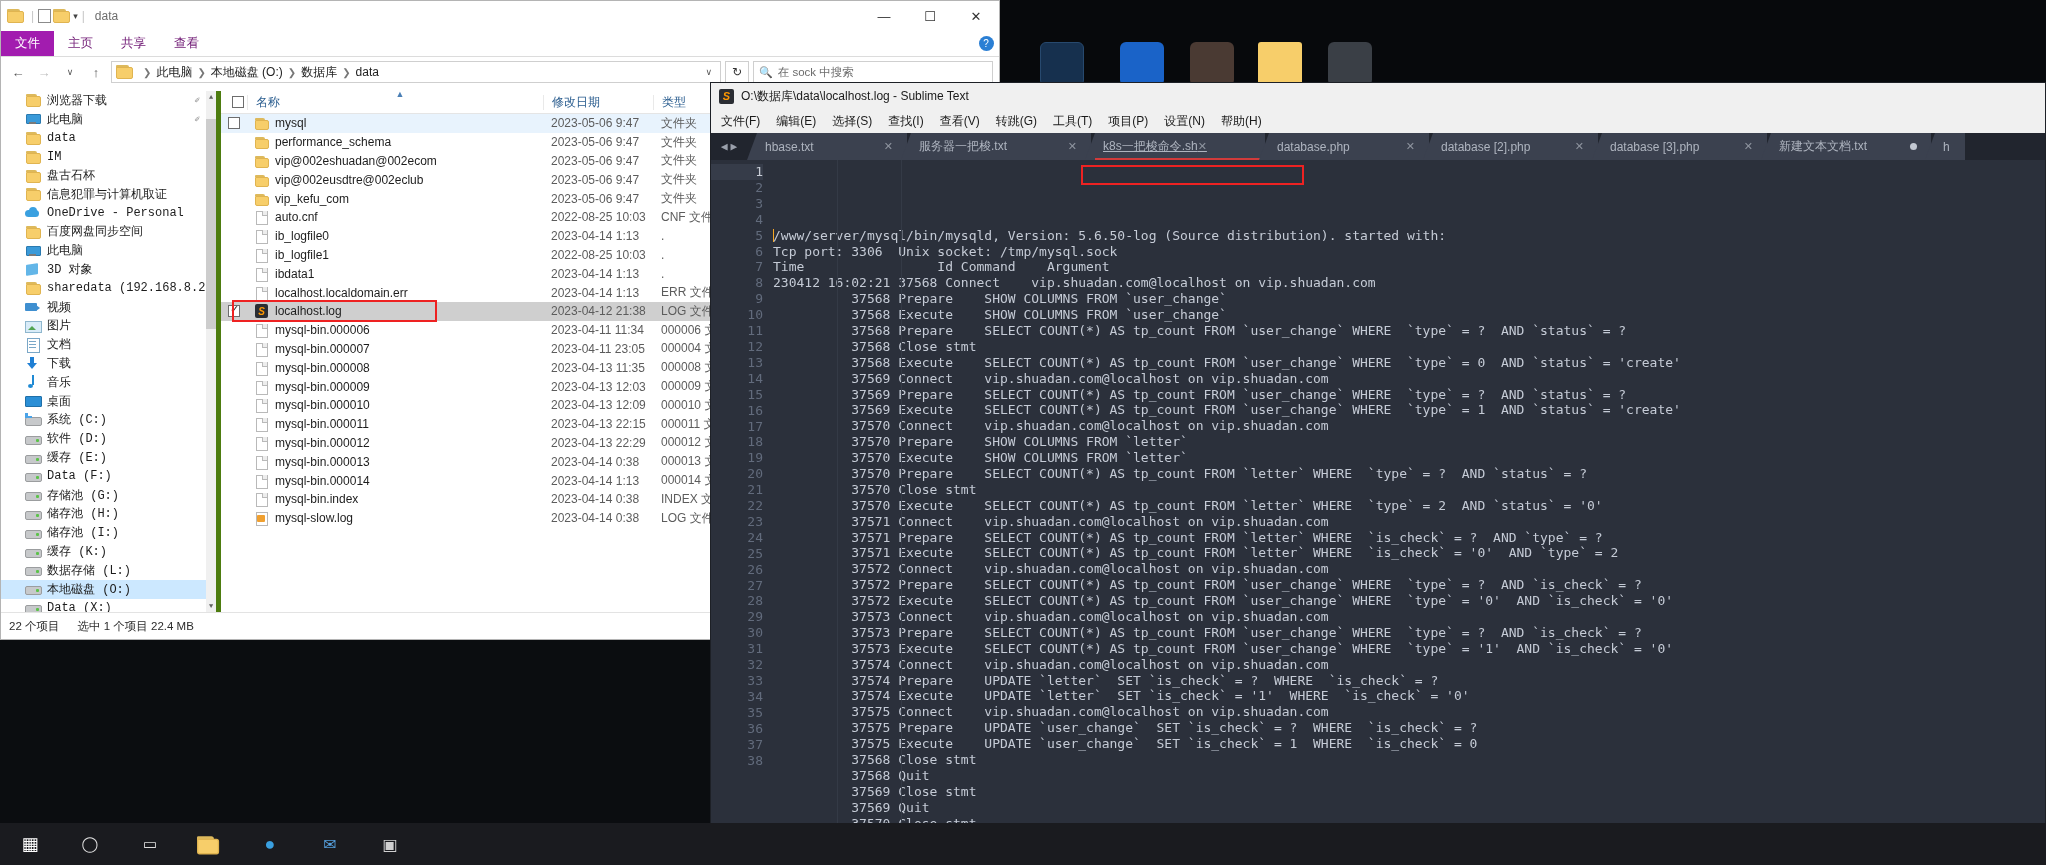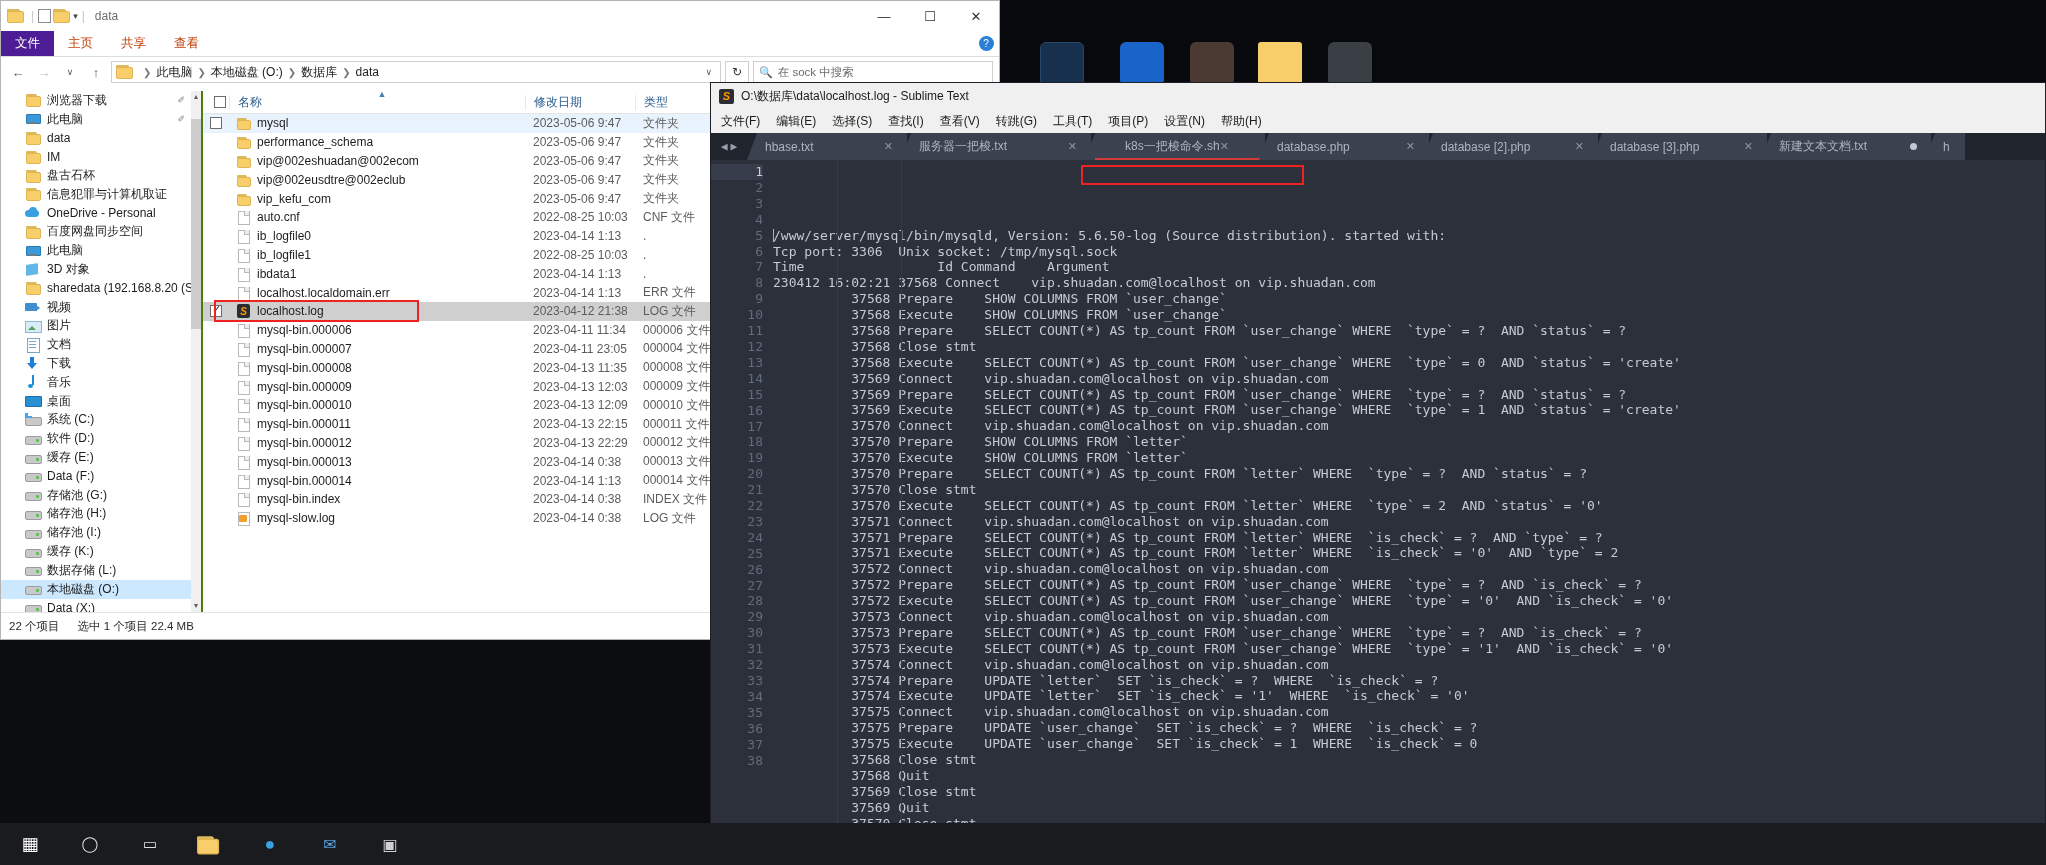--- a/index.html
+++ b/index.html
@@ -32,42 +32,42 @@
   .folder-ic:after { content:""; position:absolute; left:0; top:4px; width:15px; height:10px;
        background:#f7ce6a; border:1px solid #e0b450; border-radius:0 2px 2px 2px; }
   #ex-title .sep { color:#c6c6c6; margin:0 4px; }
   #ex-title .ttl { color:#6d6d6d; margin-left:6px; }
   #ex-winbtns { margin-left:auto; display:flex; }
   #ex-winbtns div { width:46px; height:30px; display:flex; align-items:center; justify-content:center;
       font-size:13px; color:#333; }
 
   #ex-ribbon { height:26px; display:flex; align-items:stretch; font-size:12.5px;
                border-bottom:1px solid #dcdcdc; }
-  #ex-ribbon .rb { padding:4px 14px 3px; color:#c2410c; }
-  #ex-ribbon .rb.active { background:#4c1d95; color:#fff; }
+  #ex-ribbon .rb { padding:4px 14px 3px; color:#701a75; }
+  #ex-ribbon .rb.active { background:#a21caf; color:#fff; }
   #ex-ribbon .help { margin-left:auto; width:26px; display:flex; align-items:center; justify-content:center; }
   .circ-q { width:15px;height:15px;border-radius:50%;background:#2b7fd4;color:#fff;font-size:10px;
             display:flex;align-items:center;justify-content:center; }
 
   #ex-addr { height:30px; display:flex; align-items:center; padding:0 6px; gap:4px; }
   .navbtn { width:22px; height:22px; display:flex; align-items:center; justify-content:center;
             color:#555; font-size:13px; }
   .navbtn.dis { color:#c0c0c0; }
   #crumbbox { flex:1 1 auto; height:22px; border:1px solid #cfcfcf; background:#fff;
               display:flex; align-items:center; padding:0 4px; font-size:12px; color:#222; gap:2px; }
   #crumbbox .chev { color:#777; padding:0 3px; font-size:10px; }
   #crumbbox .cdd { margin-left:auto; color:#555; font-size:9px; padding-right:4px; }
   #refreshbtn { width:24px;height:22px;border:1px solid #cfcfcf;background:#fff;
                 display:flex;align-items:center;justify-content:center;font-size:12px;color:#333; }
   #searchbox { width:240px; height:22px; border:1px solid #cfcfcf; background:#fff;
                display:flex; align-items:center; padding:0 5px; font-size:11.5px; color:#6b6b6b; gap:5px; }
 
   #ex-body { position:absolute; left:0; top:90px; right:0; bottom:27px; display:flex; }
-  #ex-nav { width:202px; border-right:2px solid #4d7c0f; overflow:hidden; position:relative;
-            font-size:12px; }
+  #ex-nav { width:220px; border-right:5px solid #4d7c0f; overflow:hidden; position:relative;
+            font-size:12px;font-family:Liberation Mono, monospace; }
   .nv { display:flex; align-items:center; height:18.8px; padding-left:24px; color:#1c1c1c;
         white-space:nowrap; position:relative; }
   .nv.sel { background:#cce8ff; }
   .nv .ic { width:16px; height:14px; margin-right:6px; display:inline-block; position:relative; flex:0 0 auto; }
   .nv .pin { position:absolute; right:16px; color:#8a8a8a; font-size:9px; }
   .nv .lbl { overflow:hidden; text-overflow:clip; }
   .ic-folder:before{content:"";position:absolute;left:1px;top:1px;width:11px;height:2px;background:#ddb95c;border-radius:1px 2px 0 0;}
   .ic-folder:after{content:"";position:absolute;left:1px;top:3px;width:13px;height:9px;background:#f7ce6a;border:1px solid #e0b450;border-radius:0 2px 2px 2px;}
   .ic-pc:before{content:"";position:absolute;left:1px;top:2px;width:13px;height:8px;background:#3a9ad9;border:1px solid #2a7ab0;border-radius:1px;}
   .ic-pc:after{content:"";position:absolute;left:4px;top:10px;width:7px;height:2px;background:#7a7a7a;}
@@ -695,21 +695,21 @@
     </div>
     <div id="sb-tablist" style="display:flex;align-items:stretch;">
         <div class="tab" style="width: 160px; justify-content: space-between;">
           <span>hbase.txt</span>
           <span class="x">✕</span>
         </div>
         <div class="tab" style="width: 190px; justify-content: space-between;">
           <span>服务器一把梭.txt</span>
           <span class="x">✕</span>
         </div>
-        <div class="tab underline" style="width: 180px; justify-content: center;">
+        <div class="tab underline" style="width: 180px; justify-content: flex-start; text-decoration: underline;">
           <span>k8s一把梭命令.sh</span>
           <span class="x">✕</span>
         </div>
         <div class="tab" style="width: 170px; justify-content: space-between;">
           <span>database.php</span>
           <span class="x">✕</span>
         </div>
         <div class="tab" style="width: 175px; justify-content: space-between;">
           <span>database [2].php</span>
           <span class="x">✕</span>

